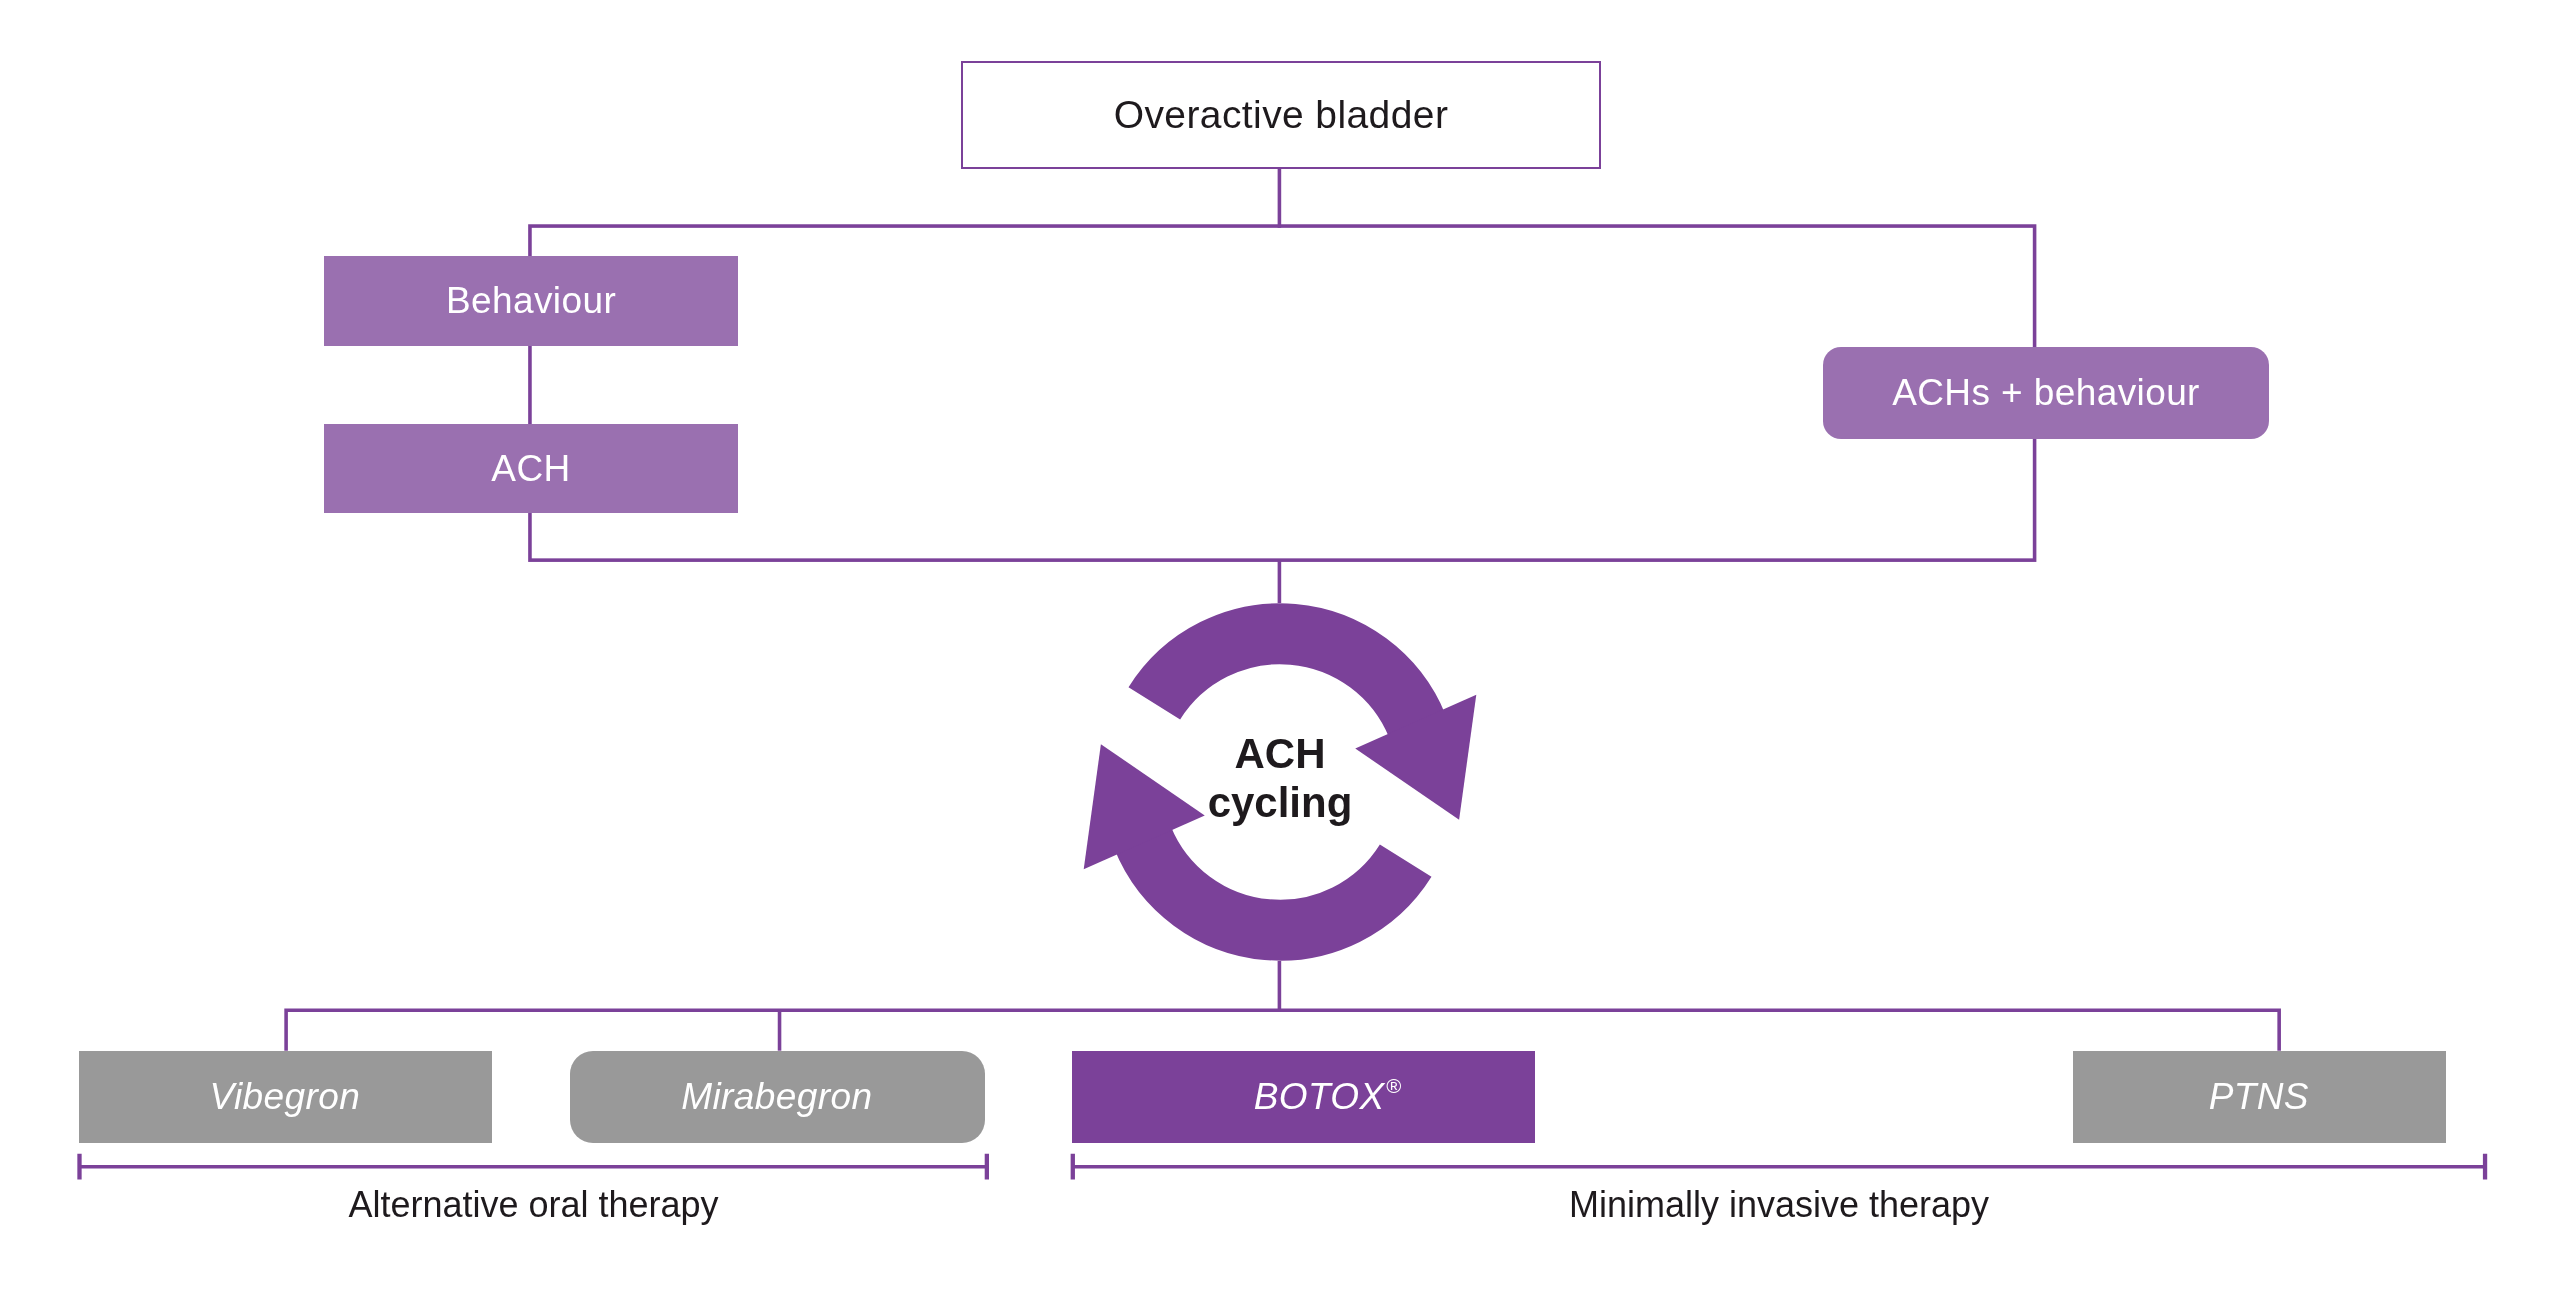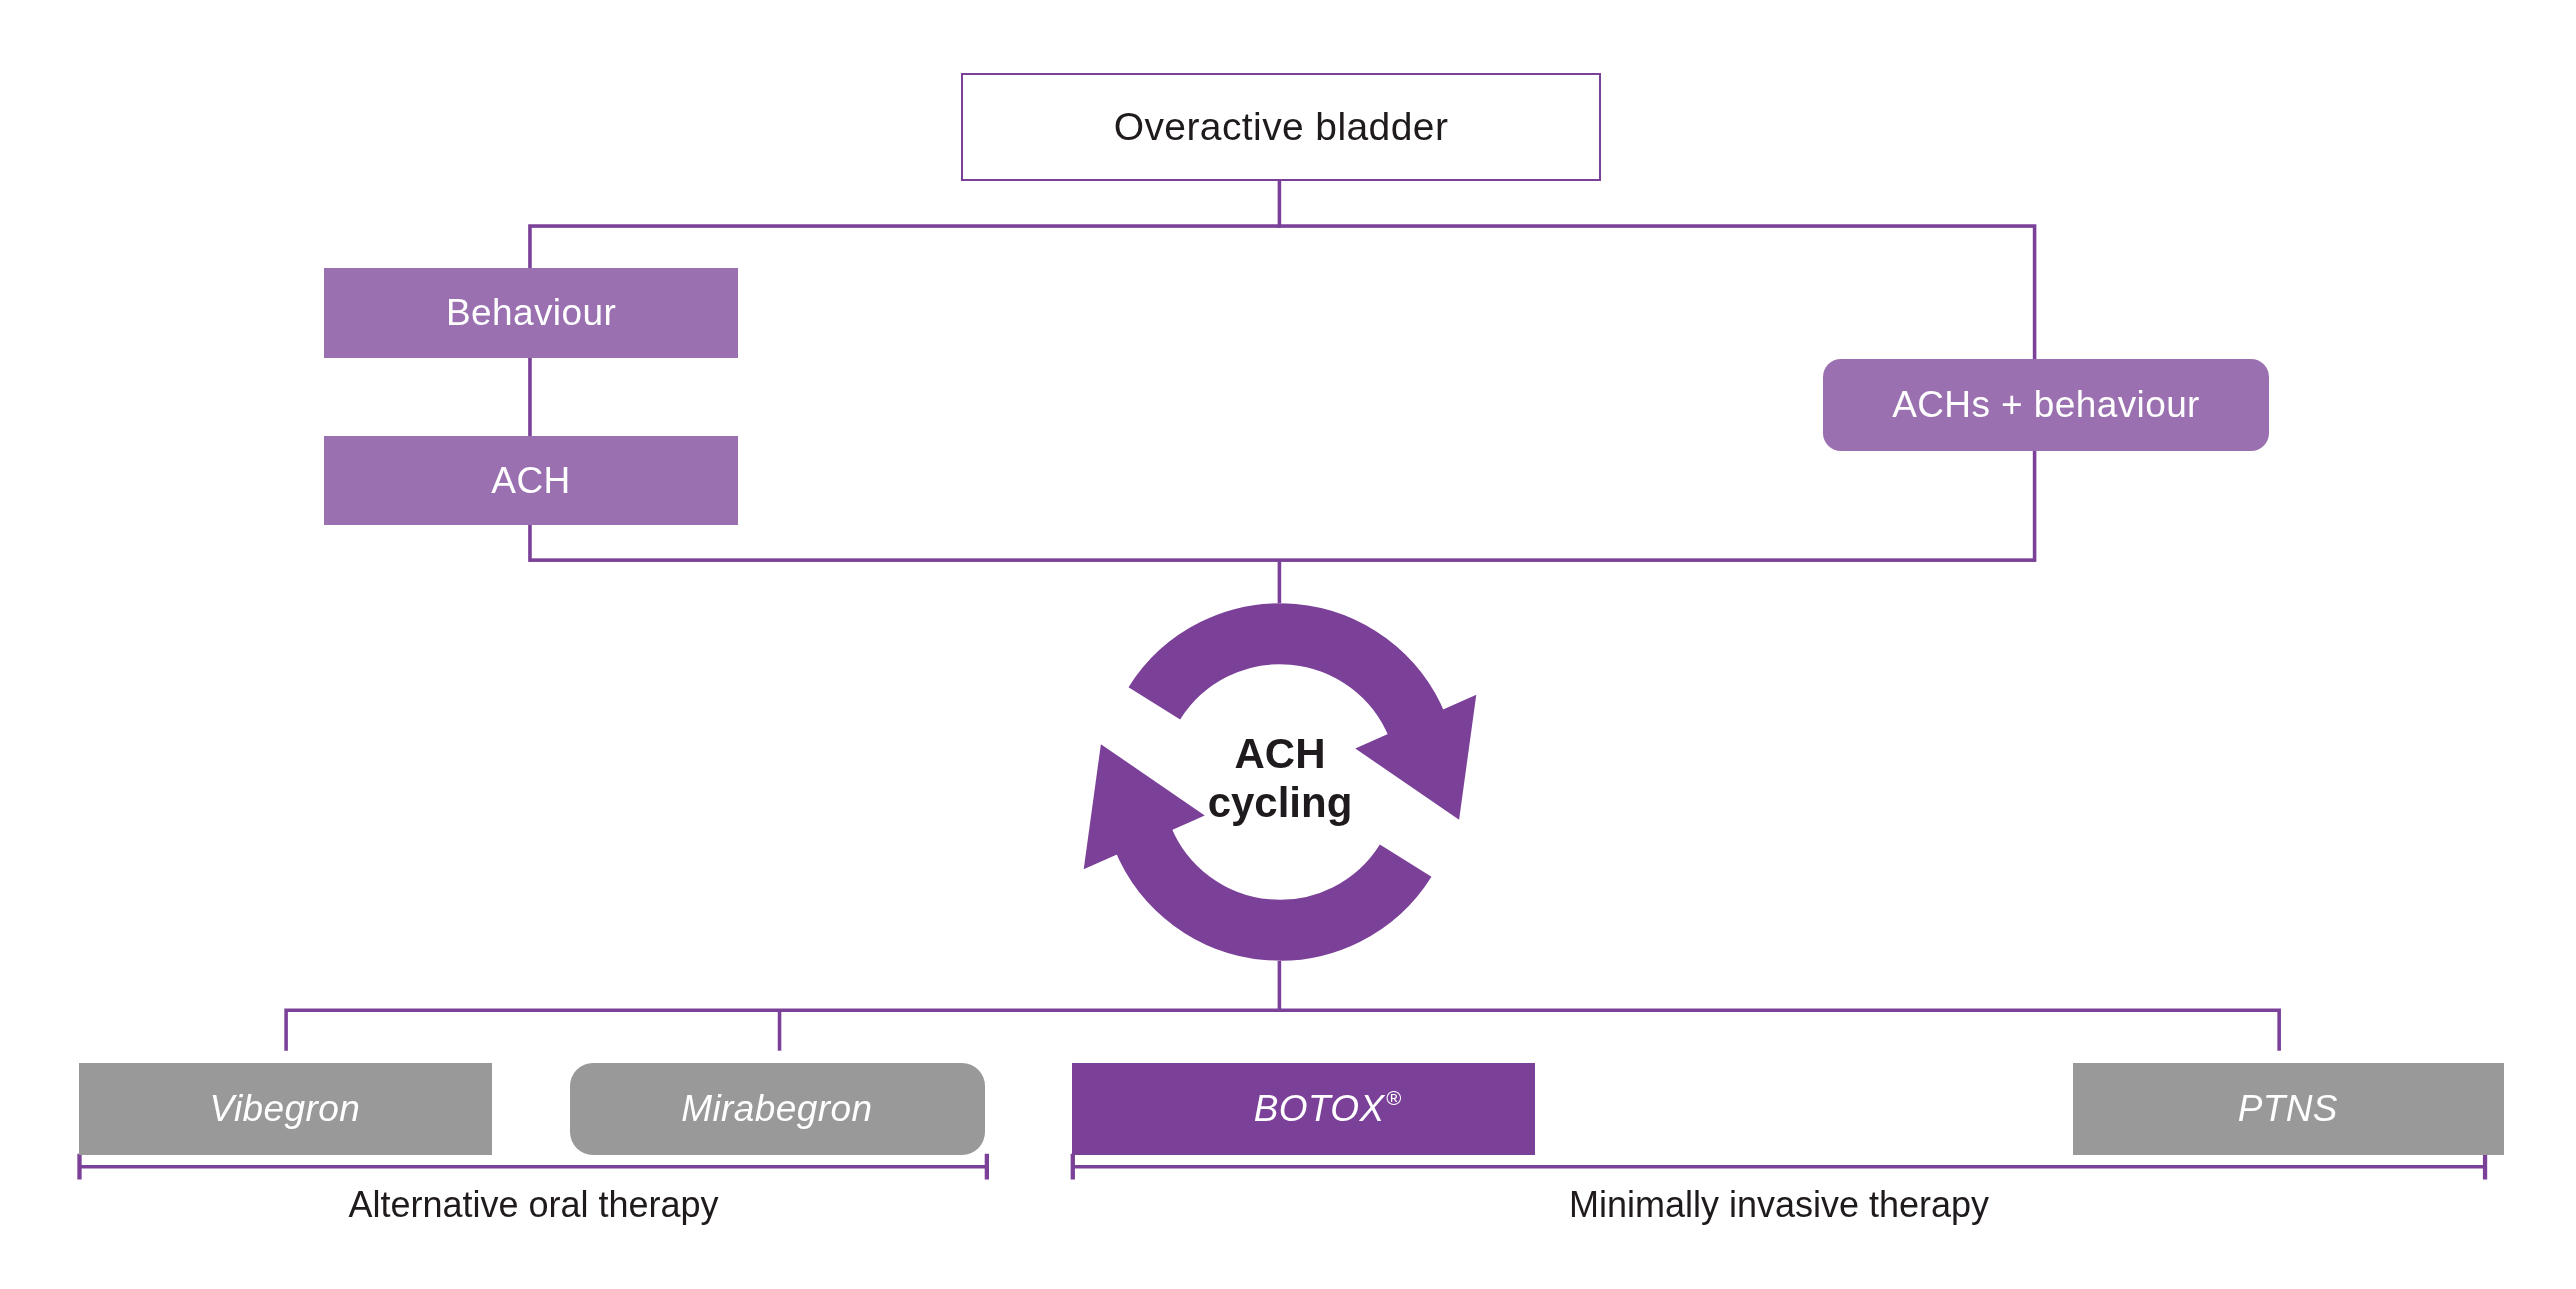--- a/index.html
+++ b/index.html
@@ -16,41 +16,40 @@
   .accent-fill   { fill:var(--accent,#7B4199); }
   .accent-stroke { stroke:var(--accent,#7B4199); fill:none; }
 
   .box {
     position:absolute;
     display:flex; align-items:center; justify-content:center;
     text-align:center;
     font-size:37px;
     color:#ffffff;
     letter-spacing:0.4px;
-    margin-top:12px;
   }
   .root-box {
     left:961px; top:61px; width:636px; height:104px;
     background:#ffffff;
     border:2.9px solid var(--accent,#7B4199);
     color:var(--text-dark,#1E1A1D);
     font-size:39px;
   }
   .lp-box { background:var(--light-purple,#9A70B0); }
   .box-behaviour { left:324px;  top:256px; width:414px; height:90px; }
   .box-ach       { left:324px;  top:424px; width:414px; height:89px; }
   .box-achsb     { left:1823px; top:347px; width:446px; height:92px;border-radius:18px; }
 
   .t-box { top:1051px; height:92px; background:var(--gray,#999999);font-style:italic; }
   .t-box.purple { background:var(--accent,#7B4199); }
   .t-vibegron   { left:79px;  width:413px; }
   .t-mirabegron { left:570px;  width:415px;border-radius:23px; }
   .t-botox      { left:1072px; width:415px;padding-left:48px; }
   .t-snm        { left:1572px; width:414px; }
-  .t-ptns       { left:2073px; width:431px; }
+  .t-ptns       { left:2073px; width:373px; }
   .t-box sup { font-size:55%; position:relative; top:-0.15em; margin-left:1.4px; }
 
   .cycle-icon { position:absolute; left:1058px; top:560px; }
   .cycle-text {
     position:absolute; left:1144px; top:729px; width:272px;
     text-align:center;
     font-size:42px; font-weight:bold; line-height:49px;
     color:var(--text-dark,#1E1A1D);
   }
   .group-label {

